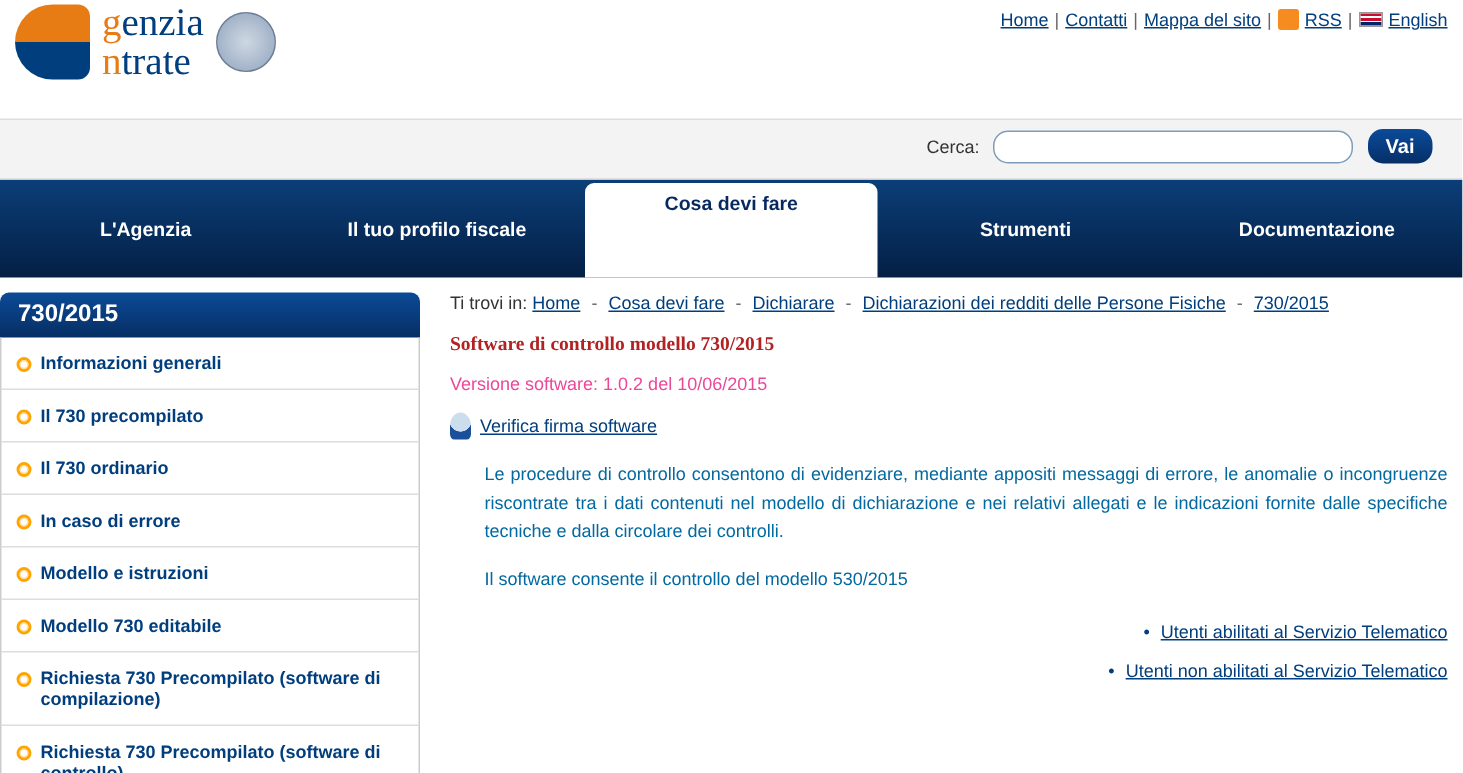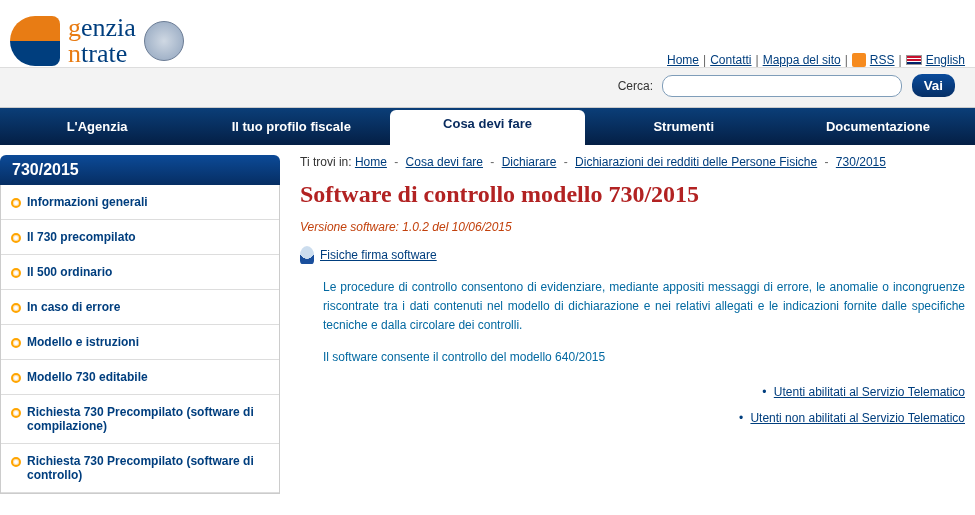--- a/index.html
+++ b/index.html
@@ -1,52 +1,52 @@
 <!DOCTYPE html>
 <html><head>
 <meta charset="utf-8">
 <style>
   * { box-sizing: border-box; margin: 0; padding: 0; }
   body { font-family: Verdana, Arial, sans-serif; font-size: 12px; background: #fff; width: 975px; }
   a { color: #003E7E; text-decoration: underline; cursor: pointer; }
   
-  .header-top { display: flex; justify-content: space-between; align-items: flex-end; padding: 0 10px; background: #fff; border-bottom: 1px solid #ddd; height: 68px; }
+  .header-top { display: flex; justify-content: space-between; align-items: flex-start; padding: 0 10px; background: #fff; border-bottom: 1px solid #ddd; height: 80px; }
   .logo-area { display: flex; align-items: center; gap: 8px; padding-top: 2px; }
   .logo-text { font-family: Georgia, serif; font-size: 26px; color: #003E7E; line-height: 1; }
   .logo-text .orange { color: #E87C14; }
   .logo-e { display:inline-block; width:50px; height:50px; background:linear-gradient(#E87C14 50%, #003E7E 50%); border-radius:50% 8px 8px 50%; position:relative; }
   .emblem { width: 40px; height: 40px; border-radius: 50%; background: radial-gradient(#cfd8e3, #8fa3bd); border:1px solid #6b7c95; }
   .top-links { display: flex; align-items: center; gap: 4px; padding-top: 6px; font-size: 12px; flex-wrap: wrap; justify-content: flex-end; }
   .top-links .sep { color: #666; }
   .rss-icon { display:inline-block; width:14px; height:14px; background:#f68b1f; border-radius:2px; position:relative; vertical-align:middle; }
   .flag-icon { display:inline-block; width:16px; height:10px; background:linear-gradient(to bottom, #c8102e 25%, #fff 25%, #fff 40%, #c8102e 40%, #c8102e 60%, #fff 60%, #fff 75%, #012169 75%); border:1px solid #999; position:relative; vertical-align:middle; }
   
   .search-row { background:#f3f3f3; padding:6px 20px 10px; text-align:right; border-bottom:1px solid #ccc; }
   .search-row label { margin-right:6px; color:#333; }
   .search-input { width:240px; height:22px; border:1px solid #7f9db9; border-radius:10px; padding:0 8px; }
   .search-btn { display:inline-block; background:linear-gradient(#0a4b9b,#062f66); color:#fff; font-weight:bold; padding:4px 12px; border-radius:10px; margin-left:6px; border:none; cursor:pointer; }
   
   .mainnav { display:flex; background:linear-gradient(#0b3e78,#041f45); border-radius:0 0 0 0; }
-  .mainnav .tab { flex:1; text-align:center; padding:11px 6px; color:#fff; font-weight:bold; font-size:13px; cursor:pointer; }
+  .mainnav .tab { flex:1; text-align:center; padding:25px 6px; color:#fff; font-weight:bold; font-size:13px; cursor:pointer; }
   .mainnav .tab.active { background:#fff; color:#072A5E; border-radius:6px 6px 0 0; margin:2px 2px 0; padding:6px; }
   
   .content { display:flex; padding:10px 0 0 0; }
   .sidebar { width:280px; flex-shrink:0; }
   .sidebar-title { background:linear-gradient(#0c4a97,#062e63); color:#fff; font-weight:bold; font-size:16px; padding:6px 12px; border-radius:6px 6px 0 0; }
   .sidebar-list { border:1px solid #ccc; border-top:none;font-weight:bold; }
   .sidebar-item { display:flex; align-items:flex-start; gap:6px; padding:10px 10px; border-bottom:1px solid #ddd; cursor:pointer; color:#003E7E; }
   .bullet-icon { flex-shrink:0; width:10px; height:10px; border-radius:50%; border:2px solid #ffa500; background:#fff; margin-top:3px; box-shadow: inset 0 0 0 1px #ffe0b3; }
   
   .main { flex:1; padding:0 10px 10px 20px; }
   .breadcrumb { font-size:12px; color:#333; margin-bottom:12px; }
   .breadcrumb a { color:#003E7E; }
   .breadcrumb .sep2 { color:#666; margin:0 4px; }
   
-  h1.page-title { color:#B22222; font-size:24px; font-family:Verdana; margin-bottom:12px; font-weight:bold; }
-  .version { margin-bottom:12px; color:#c2410c;font-style:italic; }
+  h1.page-title { color:#B22222; font-size:13px; font-family:Verdana; margin-bottom:12px; font-weight:bold; }
+  .version { margin-bottom:12px; color:#ec4899; }
   .verify-row { display:flex; align-items:center; gap:6px; margin-bottom:14px; }
   .ribbon-icon { width:14px; height:18px; background:radial-gradient(circle at 50% 30%, #cde 50%, #1a4f9c 52%); border-radius:50% 50% 20% 20%; position:relative; }
   .body-text { color:#0369a1; line-height:1.6; text-align:justify; margin-bottom:12px;margin-left:23px; }
   .link-list { list-style:none; margin:10px 0 0 10px;text-align:right; }
   .link-list li { padding:6px 0; }
   .link-list li::before { content:"• "; color:#003E7E; margin-right:4px; }
 </style>
 </head>
 <body>
 
@@ -95,21 +95,21 @@
       <div class="sidebar-item">
           <span class="bullet-icon"></span>
           <span>Informazioni generali</span>
         </div>
       <div class="sidebar-item">
           <span class="bullet-icon"></span>
           <span>Il 730 precompilato</span>
         </div>
       <div class="sidebar-item">
           <span class="bullet-icon"></span>
-          <span>Il 500 ordinario</span>
+          <span>Il 730 ordinario</span>
         </div>
       <div class="sidebar-item">
           <span class="bullet-icon"></span>
           <span>In caso di errore</span>
         </div>
       <div class="sidebar-item">
           <span class="bullet-icon"></span>
           <span>Modello e istruzioni</span>
         </div>
       <div class="sidebar-item">
@@ -138,22 +138,22 @@
       <span class="sep2">-</span>
       <a>Dichiarazioni dei redditi delle Persone Fisiche</a>
       <span class="sep2">-</span>
       <a>730/2015</a>
     </div>
 
     <h1 class="page-title">Software di controllo modello 730/2015</h1>
     <div class="version">Versione software: 1.0.2 del 10/06/2015</div>
     <div class="verify-row">
       <span class="ribbon-icon"></span>
-      <a>Fisiche firma software</a>
+      <a>Verifica firma software</a>
     </div>
     <p class="body-text">Le procedure di controllo consentono di evidenziare, mediante appositi messaggi di errore, le anomalie o incongruenze riscontrate tra i dati contenuti nel modello di dichiarazione e nei relativi allegati e le indicazioni fornite dalle specifiche tecniche e dalla circolare dei controlli.</p>
-    <p class="body-text">Il software consente il controllo del modello 640/2015</p>
+    <p class="body-text">Il software consente il controllo del modello 530/2015</p>
     <ul class="link-list">
       <li><a>Utenti abilitati al Servizio Telematico</a></li>
       <li><a>Utenti non abilitati al Servizio Telematico</a></li>
     </ul>
   </div>
 </div>
 
 </body></html>

